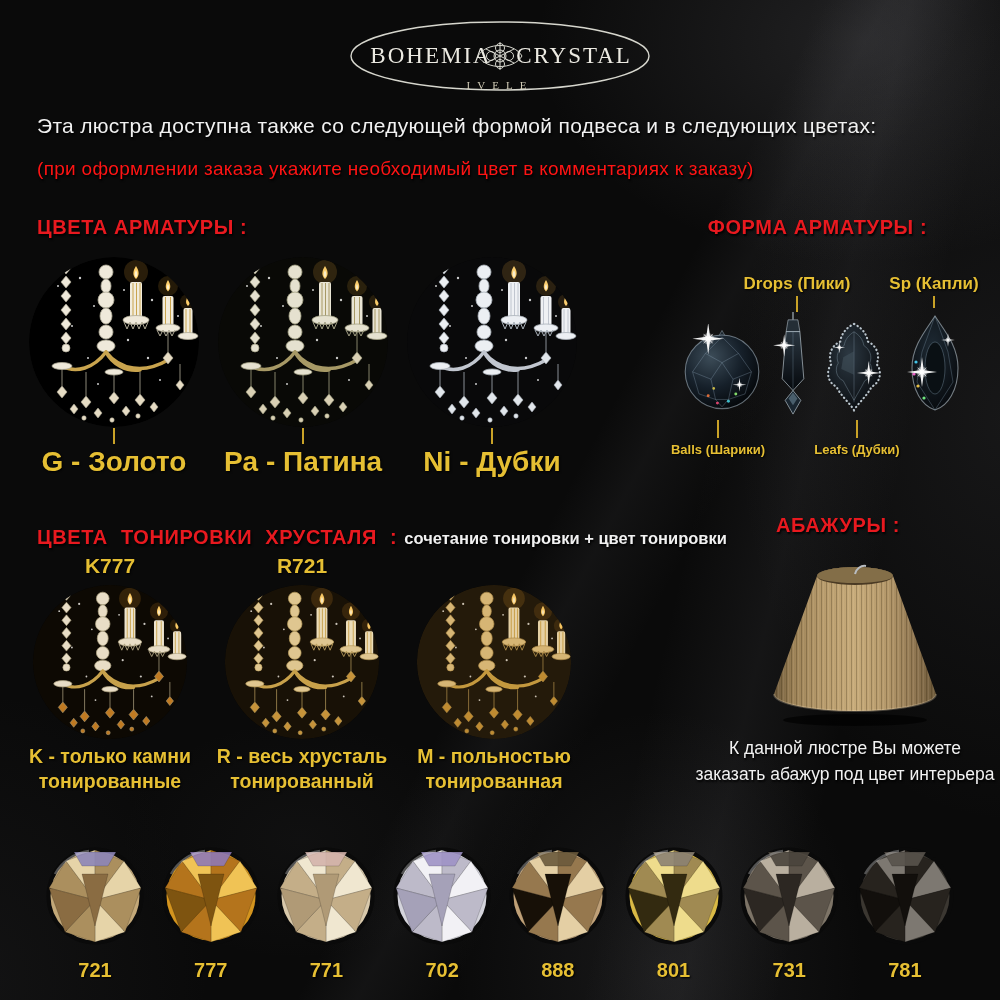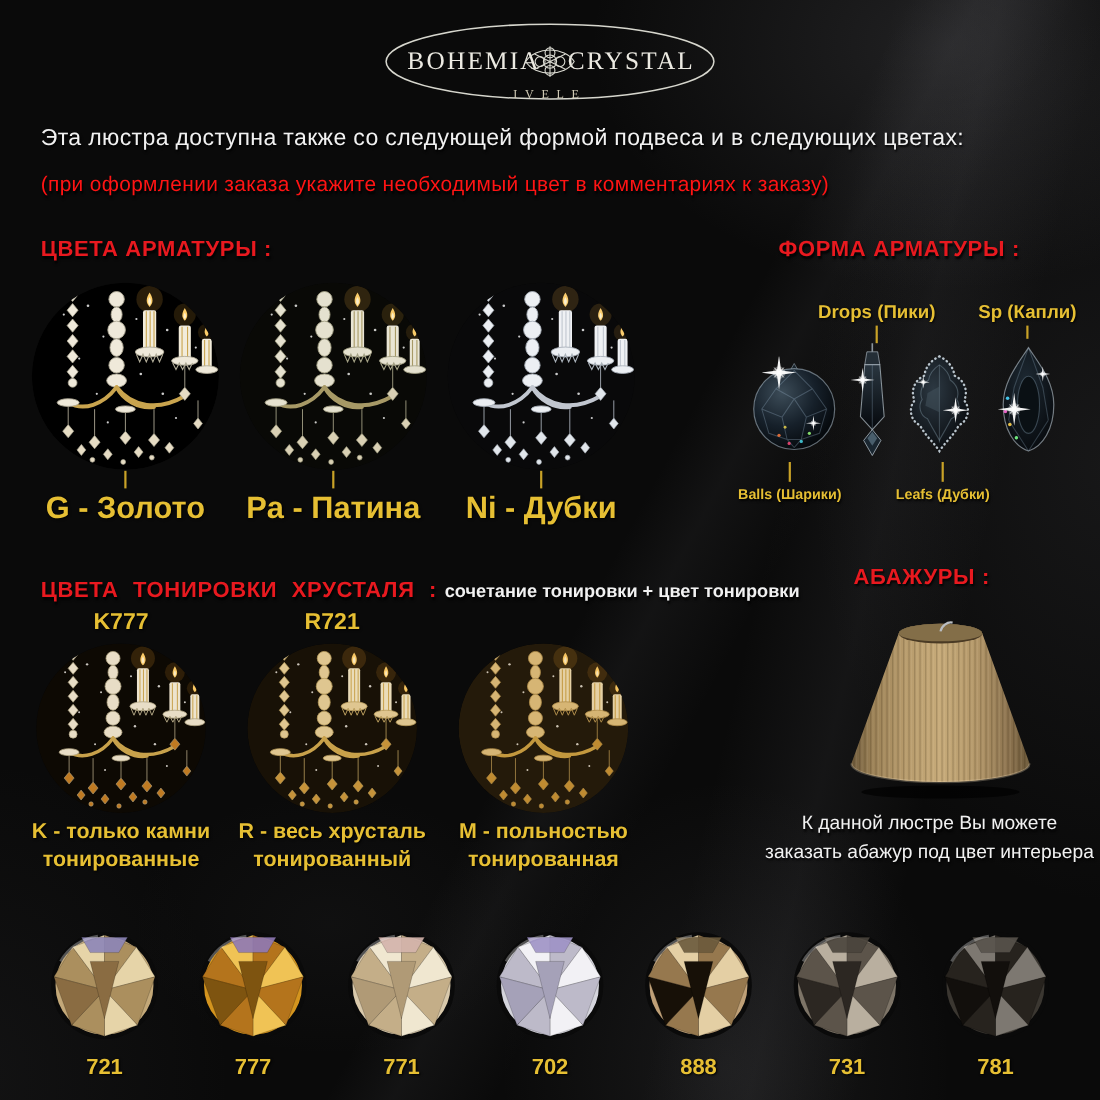--- a/index.html
+++ b/index.html
@@ -394,20 +394,26 @@
           <use href="#gem-g"></use>
         </svg>
       <div class="sample-code">702</div>
     </div>
     <div class="sample" style="--base: #bfa077; --dark: #171007; --mid: #96784e; --light: #e4cfa4; --hint: #6b5a3c;">
       <svg class="gem" viewBox="-50 -50 100 100">
           <use href="#gem-g"></use>
         </svg>
       <div class="sample-code">888</div>
     </div>
+    <div class="sample" style="--base: #d9b945; --dark: #332a10; --mid: #a08a52; --light: #eedc8c; --hint: #8c8273;">
+      <svg class="gem" viewBox="-50 -50 100 100">
+          <use href="#gem-g"></use>
+        </svg>
+      <div class="sample-code">801</div>
+    </div>
     <div class="sample" style="--base: #7d7467; --dark: #2c2722; --mid: #5c544a; --light: #b9af9f; --hint: #4a443c;">
       <svg class="gem" viewBox="-50 -50 100 100">
           <use href="#gem-g"></use>
         </svg>
       <div class="sample-code">731</div>
     </div>
     <div class="sample" style="--base: #3b3731; --dark: #120f0c; --mid: #27231e; --light: #7d7871; --hint: #58534c;">
       <svg class="gem" viewBox="-50 -50 100 100">
           <use href="#gem-g"></use>
         </svg>

